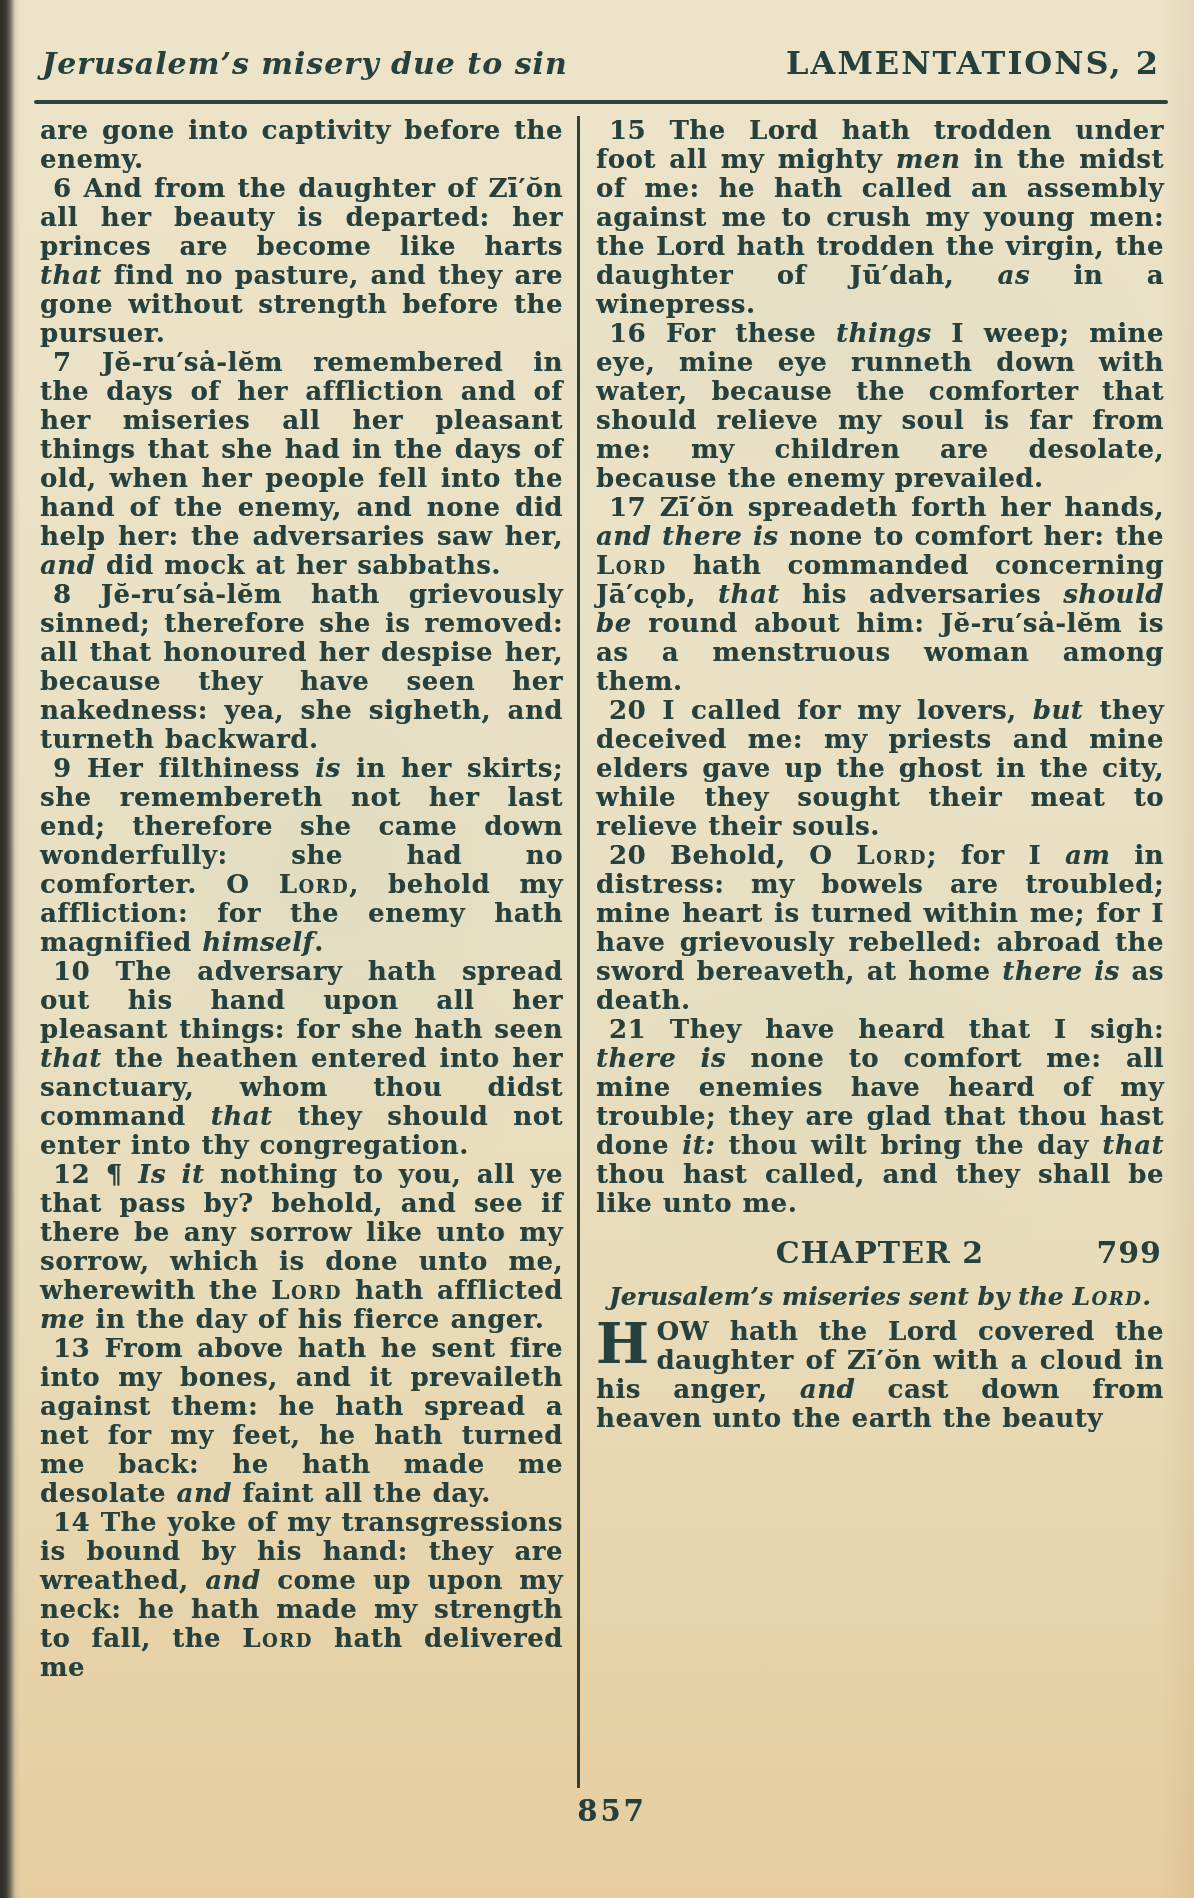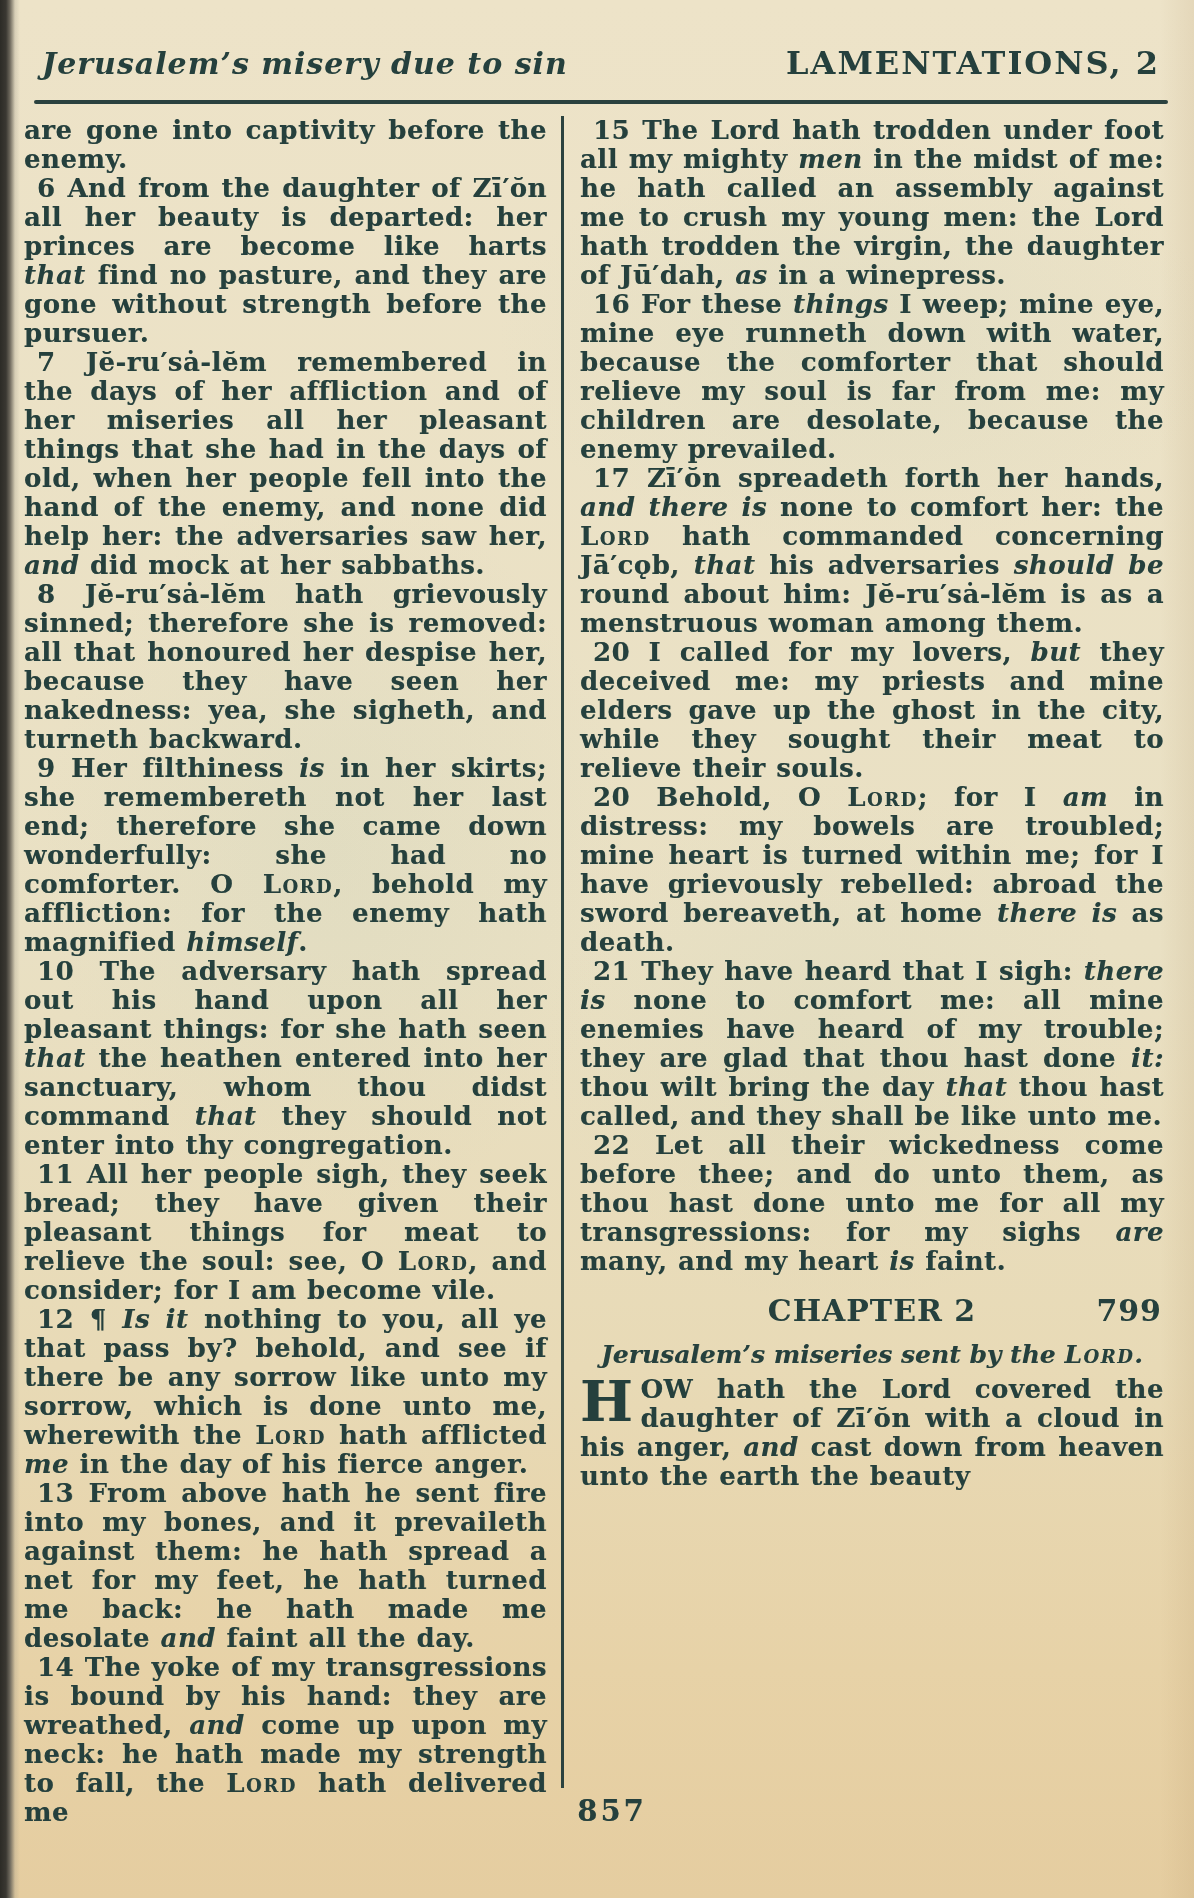--- a/index.html
+++ b/index.html
@@ -15,21 +15,21 @@
   }
   .left-edge {
     position:absolute; top:0; left:0; width:20px; height:100%;
     background:linear-gradient(90deg, #2c2b26 0px, #3a3832 6px, #6f6a5e 10px, rgba(150,145,130,0.25) 15px, rgba(150,145,130,0) 20px);
   }
   .header { position:absolute; top:44px; left:42px; right:34px; display:flex; justify-content:space-between; align-items:baseline; }
   .rh-left  { font-style:italic; font-size:30px; letter-spacing:1px; }
   .rh-right { font-size:32px; letter-spacing:2px; }
   .hrule { position:absolute; top:100px; left:34px; right:26px; height:4px; background:#2b423f; border-radius:2px; }
 
-  .columns { position:absolute; top:116px; left:24px; right:30px; display:flex; align-items:flex-start; }
+  .columns { position:absolute; top:116px; left:40px; right:30px; display:flex; align-items:flex-start; }
   .col.left { flex:none; width:523px; }
   .vdivider { flex:none; width:3px; height:1672px; background:#2b423f; margin-left:14px; }
   .col.right { flex:1; min-width:0; padding-left:16px; }
 
   p.verse {
     margin:0; font-size:26px; line-height:29px; text-align:justify;
     letter-spacing:0.5px; word-spacing:1px; hyphens:auto;
     text-shadow:0.3px 0.3px 0.5px rgba(37,64,61,0.45);
   }
   p.verse.ind { text-indent:13px; }
@@ -59,35 +59,33 @@
   <div class="hrule"></div>
 
   <div class="columns">
     <div class="col left">
         <p class="verse"><span>are gone into captivity before the enemy.</span></p>
         <p class="verse ind"><span>6 And from the daughter of Zī′ŏn all her beauty is departed: her princes are become like harts </span><span class="it">that</span><span> find no pasture, and they are gone without strength before the pursuer.</span></p>
         <p class="verse ind"><span>7 Jĕ-ru′sȧ-lĕm remembered in the days of her affliction and of her miseries all her pleasant things that she had in the days of old, when her people fell into the hand of the enemy, and none did help her: the adversaries saw her, </span><span class="it">and</span><span> did mock at her sabbaths.</span></p>
         <p class="verse ind"><span>8 Jĕ-ru′sȧ-lĕm hath grievously sinned; therefore she is removed: all that honoured her despise her, because they have seen her nakedness: yea, she sigheth, and turneth backward.</span></p>
         <p class="verse ind"><span>9 Her filthiness </span><span class="it">is</span><span> in her skirts; she remembereth not her last end; therefore she came down wonderfully: she had no comforter. O </span><span class="sc">Lord</span><span>, behold my affliction: for the enemy hath magnified </span><span class="it">himself</span><span>.</span></p>
         <p class="verse ind"><span>10 The adversary hath spread out his hand upon all her pleasant things: for she hath seen </span><span class="it">that</span><span> the heathen entered into her sanctuary, whom thou didst command </span><span class="it">that</span><span> they should not enter into thy congregation.</span></p>
-        <p class="verse ind"><span>11 All her people sigh, they seek bread; they have given their pleasant things for meat to relieve the soul: see, O </span><span class="sc">Lord</span><span>, and consider; for I am become vile.</span></p>
         <p class="verse ind"><span>12 ¶ </span><span class="it">Is it</span><span> nothing to you, all ye that pass by? behold, and see if there be any sorrow like unto my sorrow, which is done unto me, wherewith the </span><span class="sc">Lord</span><span> hath afflicted </span><span class="it">me</span><span> in the day of his fierce anger.</span></p>
         <p class="verse ind"><span>13 From above hath he sent fire into my bones, and it prevaileth against them: he hath spread a net for my feet, he hath turned me back: he hath made me desolate </span><span class="it">and</span><span> faint all the day.</span></p>
         <p class="verse ind"><span>14 The yoke of my transgressions is bound by his hand: they are wreathed, </span><span class="it">and</span><span> come up upon my neck: he hath made my strength to fall, the </span><span class="sc">Lord</span><span> hath delivered me</span></p>
       </div>
     <div class="vdivider"></div>
     <div class="col right">
       <div>
           <p class="verse ind"><span>15 The Lord hath trodden under foot all my mighty </span><span class="it">men</span><span> in the midst of me: he hath called an assembly against me to crush my young men: the Lord hath trodden the virgin, the daughter of Jū′dah, </span><span class="it">as</span><span> in a winepress.</span></p>
           <p class="verse ind"><span>16 For these </span><span class="it">things</span><span> I weep; mine eye, mine eye runneth down with water, because the comforter that should relieve my soul is far from me: my children are desolate, because the enemy prevailed.</span></p>
           <p class="verse ind"><span>17 Zī′ŏn spreadeth forth her hands, </span><span class="it">and there is</span><span> none to comfort her: the </span><span class="sc">Lord</span><span> hath commanded concerning Jā′cǫb, </span><span class="it">that</span><span> his adversaries </span><span class="it">should be</span><span> round about him: Jĕ-ru′sȧ-lĕm is as a menstruous woman among them.</span></p>
           <p class="verse ind"><span>20 I called for my lovers, </span><span class="it">but</span><span> they deceived me: my priests and mine elders gave up the ghost in the city, while they sought their meat to relieve their souls.</span></p>
           <p class="verse ind"><span>20 Behold, O </span><span class="sc">Lord</span><span>; for I </span><span class="it">am</span><span> in distress: my bowels are troubled; mine heart is turned within me; for I have grievously rebelled: abroad the sword bereaveth, at home </span><span class="it">there is</span><span> as death.</span></p>
           <p class="verse ind"><span>21 They have heard that I sigh: </span><span class="it">there is</span><span> none to comfort me: all mine enemies have heard of my trouble; they are glad that thou hast done </span><span class="it">it:</span><span> thou wilt bring the day </span><span class="it">that</span><span> thou hast called, and they shall be like unto me.</span></p>
-          <p class="verse ind"><span>22 Let all their wickedness come before thee; and do unto them, as thou hast done unto me for all my transgressions: for my sighs </span><span class="it">are</span><span> many, and my heart </span><span class="it">is</span><span> faint.</span></p>
         </div>
       <div class="chap-row">
         <span class="chap-title">CHAPTER 2</span>
         <span class="chap-ref">799</span>
       </div>
       <div class="chap-sub"><span class="it">Jerusalem’s miseries sent by the </span><span class="it sc">Lord</span><span class="it">.</span></div>
       <p class="verse opening"><span class="dropcap">H</span><span><span>OW hath the Lord covered the daughter of Zī′ŏn with a cloud in his anger, </span><span class="it">and</span><span> cast down from heaven unto the earth the beauty</span></span></p>
     </div>
   </div>
 

